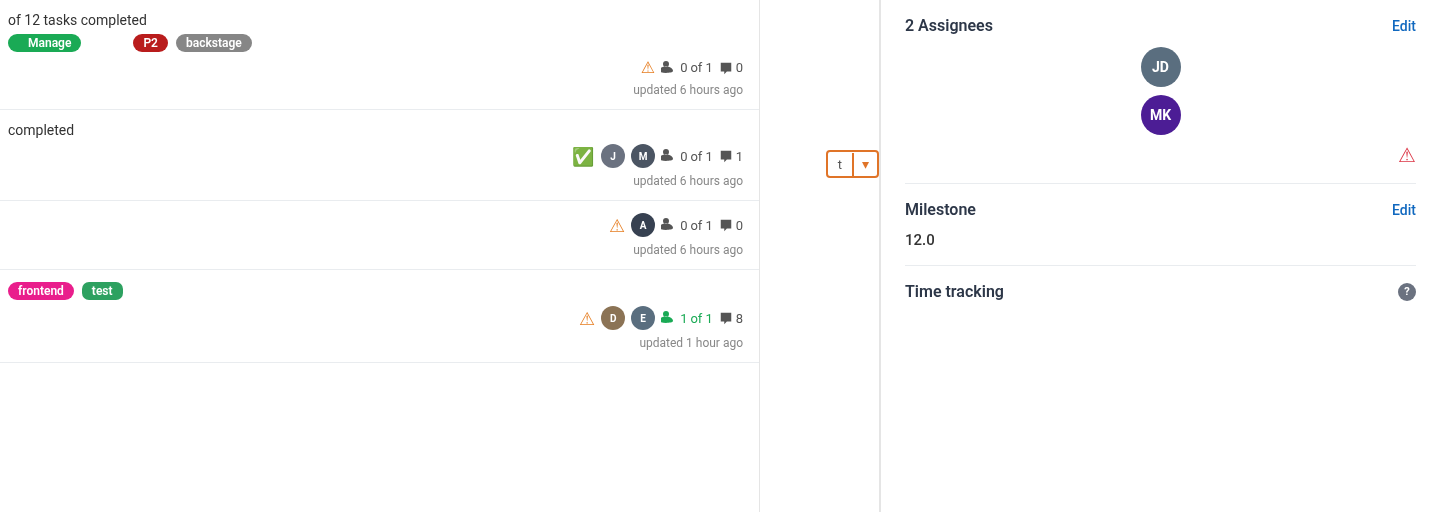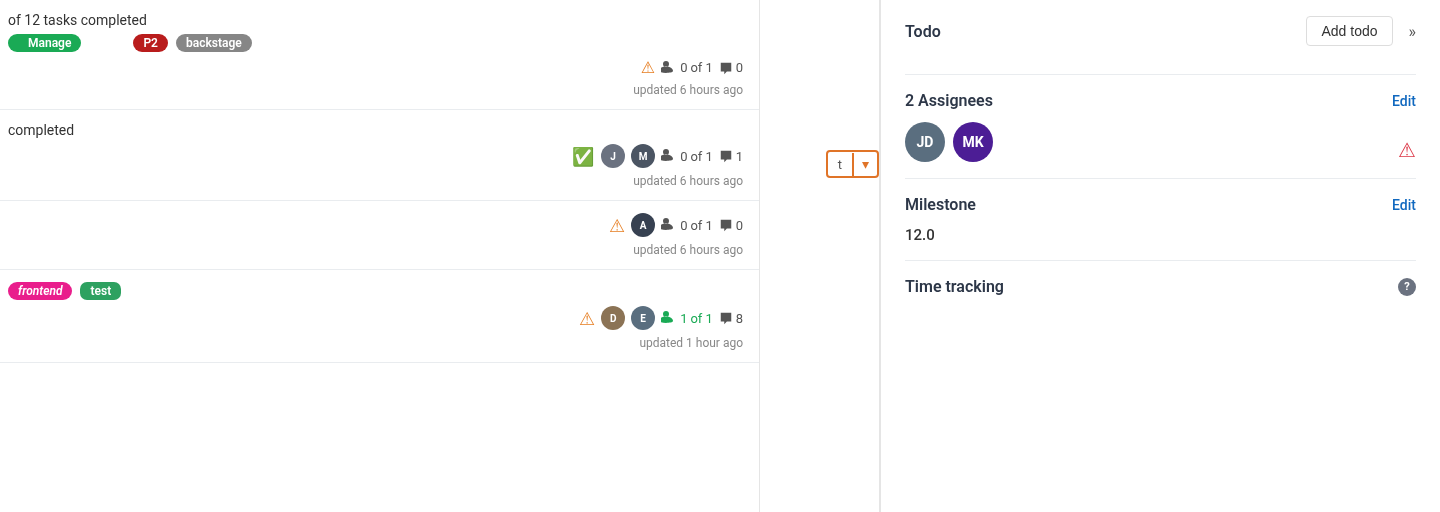--- a/index.html
+++ b/index.html
@@ -62,21 +62,21 @@
       padding: 2px 10px;
       border-radius: 12px;
       font-size: 12px;
       font-weight: 600;
       color: #fff;
     }
 
     .badge-teal { background: #1aaa55; padding-left: 20px; }
     .badge-orange { background: #b91c1c; margin-left: 44px; }
     .badge-gray { background: #868686; }
-    .badge-pink { background: #e91e8c; font-style: italic; }
+    .badge-pink { background: #e91e8c; }
     .badge-green { background: #2da160; border-radius: 7px; }
 
     .avatar {
       width: 24px;
       height: 24px;
       border-radius: 50%;
       overflow: hidden;
       display: inline-flex;
       align-items: center;
       justify-content: center;
@@ -217,22 +217,23 @@
 
     .double-arrow {
       font-size: 16px;
       color: #555;
       cursor: pointer;
       margin-left: 8px;
     }
 
     .assignees-row {
       display: flex;
-      align-items: flex-end;
+      align-items: center;
       gap: 8px;
+      flex-direction: column;
     }
 
     .milestone-value {
       font-size: 15px;
       color: #333;
       font-weight: 500;
     }
 
     .help-icon {
       width: 18px;
@@ -359,29 +360,20 @@
 
 <div class="middle-area">
   <div class="filter-btn" style="margin-right: 0;">
     <span class="filter-btn-text">t</span>
     <span class="filter-btn-arrow">▾</span>
   </div>
 </div>
 
 <div class="right-panel">
 
-  <div class="right-section">
-    <div class="section-header">
-      <span class="section-title">Todo</span>
-      <div style="display:flex;align-items:center;gap:8px;">
-        <button class="btn-add-todo">Add todo</button>
-        <span class="double-arrow">»</span>
-      </div>
-    </div>
-  </div>
 
   <div class="right-section">
     <div class="section-header">
       <span class="section-title">2 Assignees</span>
       <span class="section-edit">Edit</span>
     </div>
     <div class="assignees-row">
       <div class="avatar-large" style="background:#5a6e7f;">JD</div>
       <div class="avatar-large" style="background:#4c1d95;">MK</div>
       <span class="icon-warning-red" style="margin-left:auto;font-size:20px;">⚠</span>

